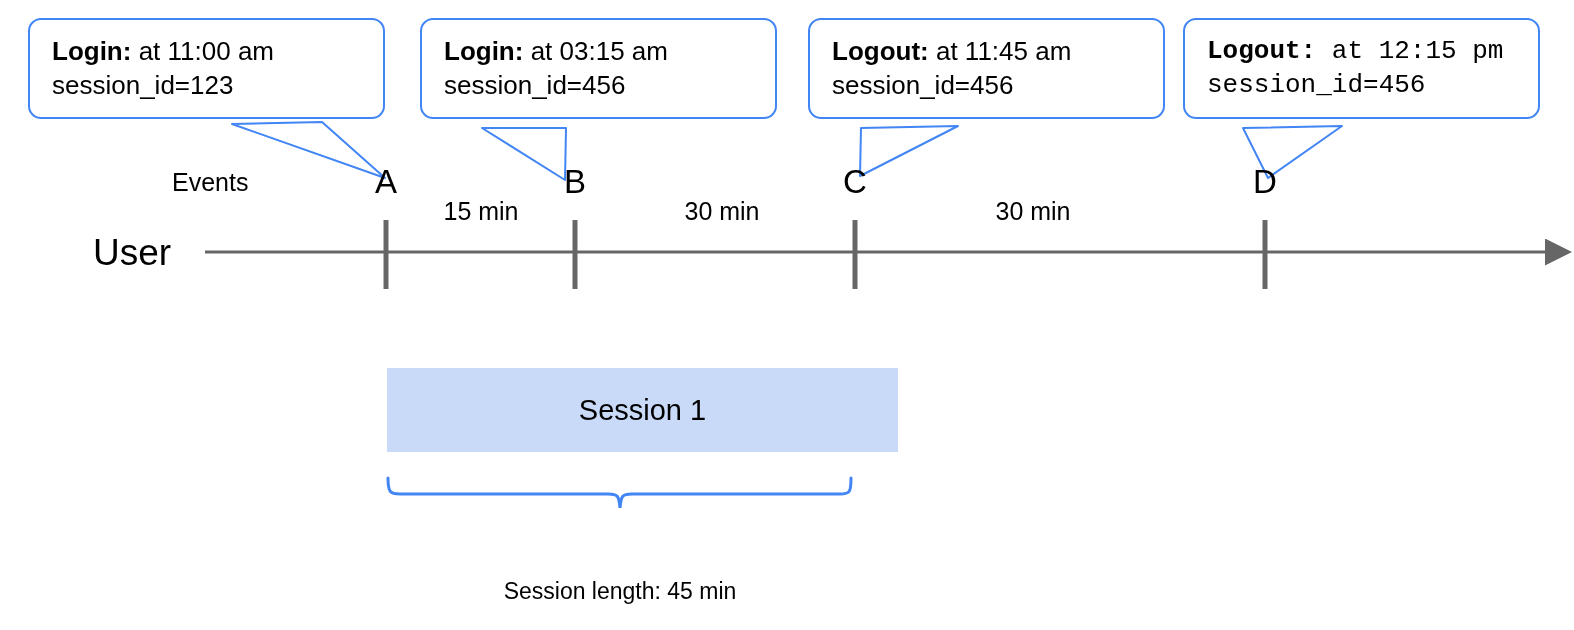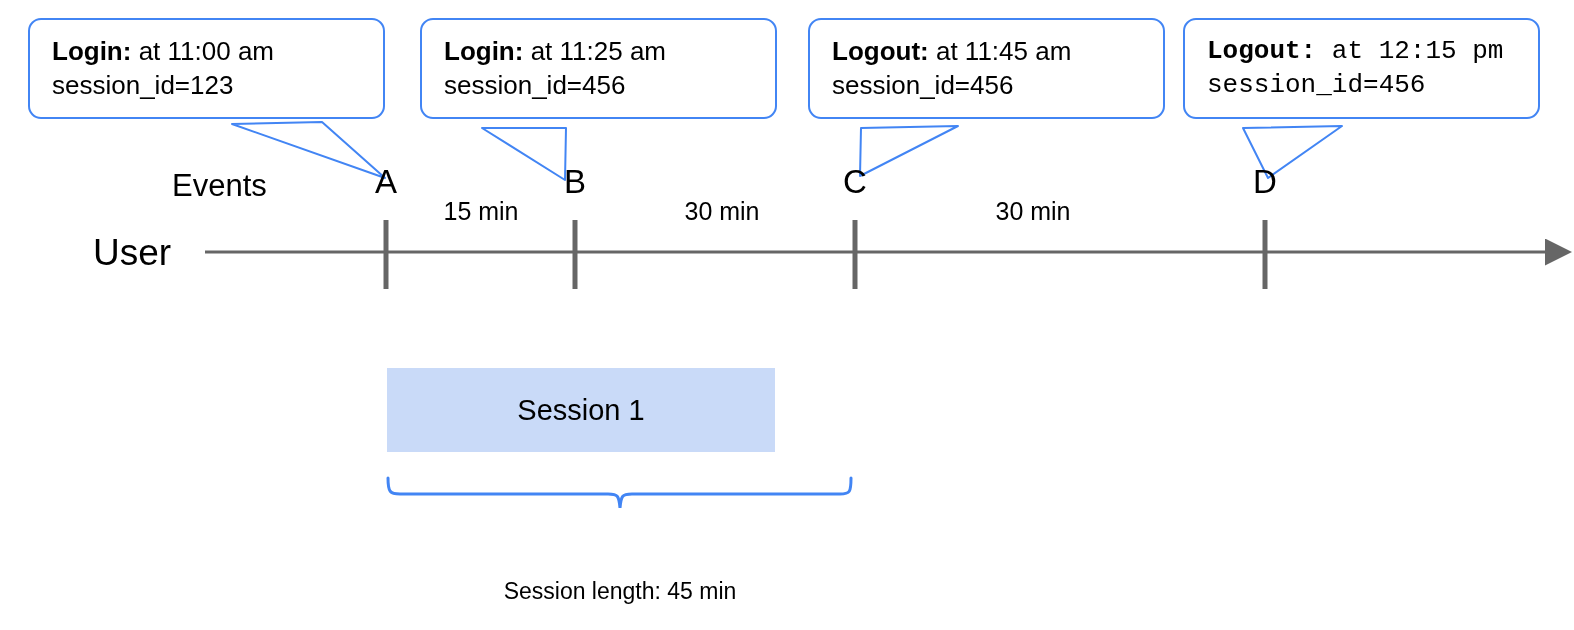--- a/index.html
+++ b/index.html
@@ -66,21 +66,21 @@
     transform: translateX(-50%);
     white-space: nowrap;
     z-index: 4;
   }
   .row-label {
     position: absolute;
     color: #000000;
     white-space: nowrap;
     z-index: 4;
   }
-  #events-label { font-size: 31px; left: 172px; top: 168px; }
+  #events-label { font-size: 25px; left: 172px; top: 168px; }
   #user-label   { font-size: 37px; left: 93px;  top: 232px; }
   .session-bar {
     position: absolute;
     background: #c9daf8;
     display: flex;
     align-items: center;
     justify-content: center;
     font-size: 29px;
     color: #000000;
     z-index: 3;
@@ -112,21 +112,21 @@
 
   <div class="callout" style="left:28px; top:18px; width:357px;">
     <div class="line">
       <b>Login:</b><span> at 11:00 am</span>
     </div>
     <div class="line">session_id=123</div>
   </div>
 
   <div class="callout" style="left:420px; top:18px; width:357px;">
     <div class="line">
-      <b>Login:</b><span> at 11:25 am</span>
+      <b>Login:</b><span> at 03:15 am</span>
     </div>
     <div class="line">session_id=456</div>
   </div>
 
   <div class="callout" style="left:808px; top:18px; width:357px;">
     <div class="line">
       <b>Logout:</b><span> at 11:45 am</span>
     </div>
     <div class="line">session_id=456</div>
   </div>
@@ -166,19 +166,19 @@
 
   <div class="tick-label" style="left:386px; top:163px;">A</div>
   <div class="tick-label" style="left:575px; top:163px;">B</div>
   <div class="tick-label" style="left:855px; top:163px;">C</div>
   <div class="tick-label" style="left:1265px; top:163px;">D</div>
 
   <div class="interval-label" style="left:481px; top:197px;">15 min</div>
   <div class="interval-label" style="left:722px; top:197px;">30 min</div>
   <div class="interval-label" style="left:1033px; top:197px;">30 min</div>
 
-  <div class="session-bar" style="left:387px; top:368px; width:388px; height:84px;">
+  <div class="session-bar" style="left:387px; top:368px; width:511px; height:84px;">
     <span>Session 1</span>
   </div>
 
   <div class="caption" style="left:620px; top:578px;">Session length: 45 min</div>
 
 </div>
 
 </body></html>

